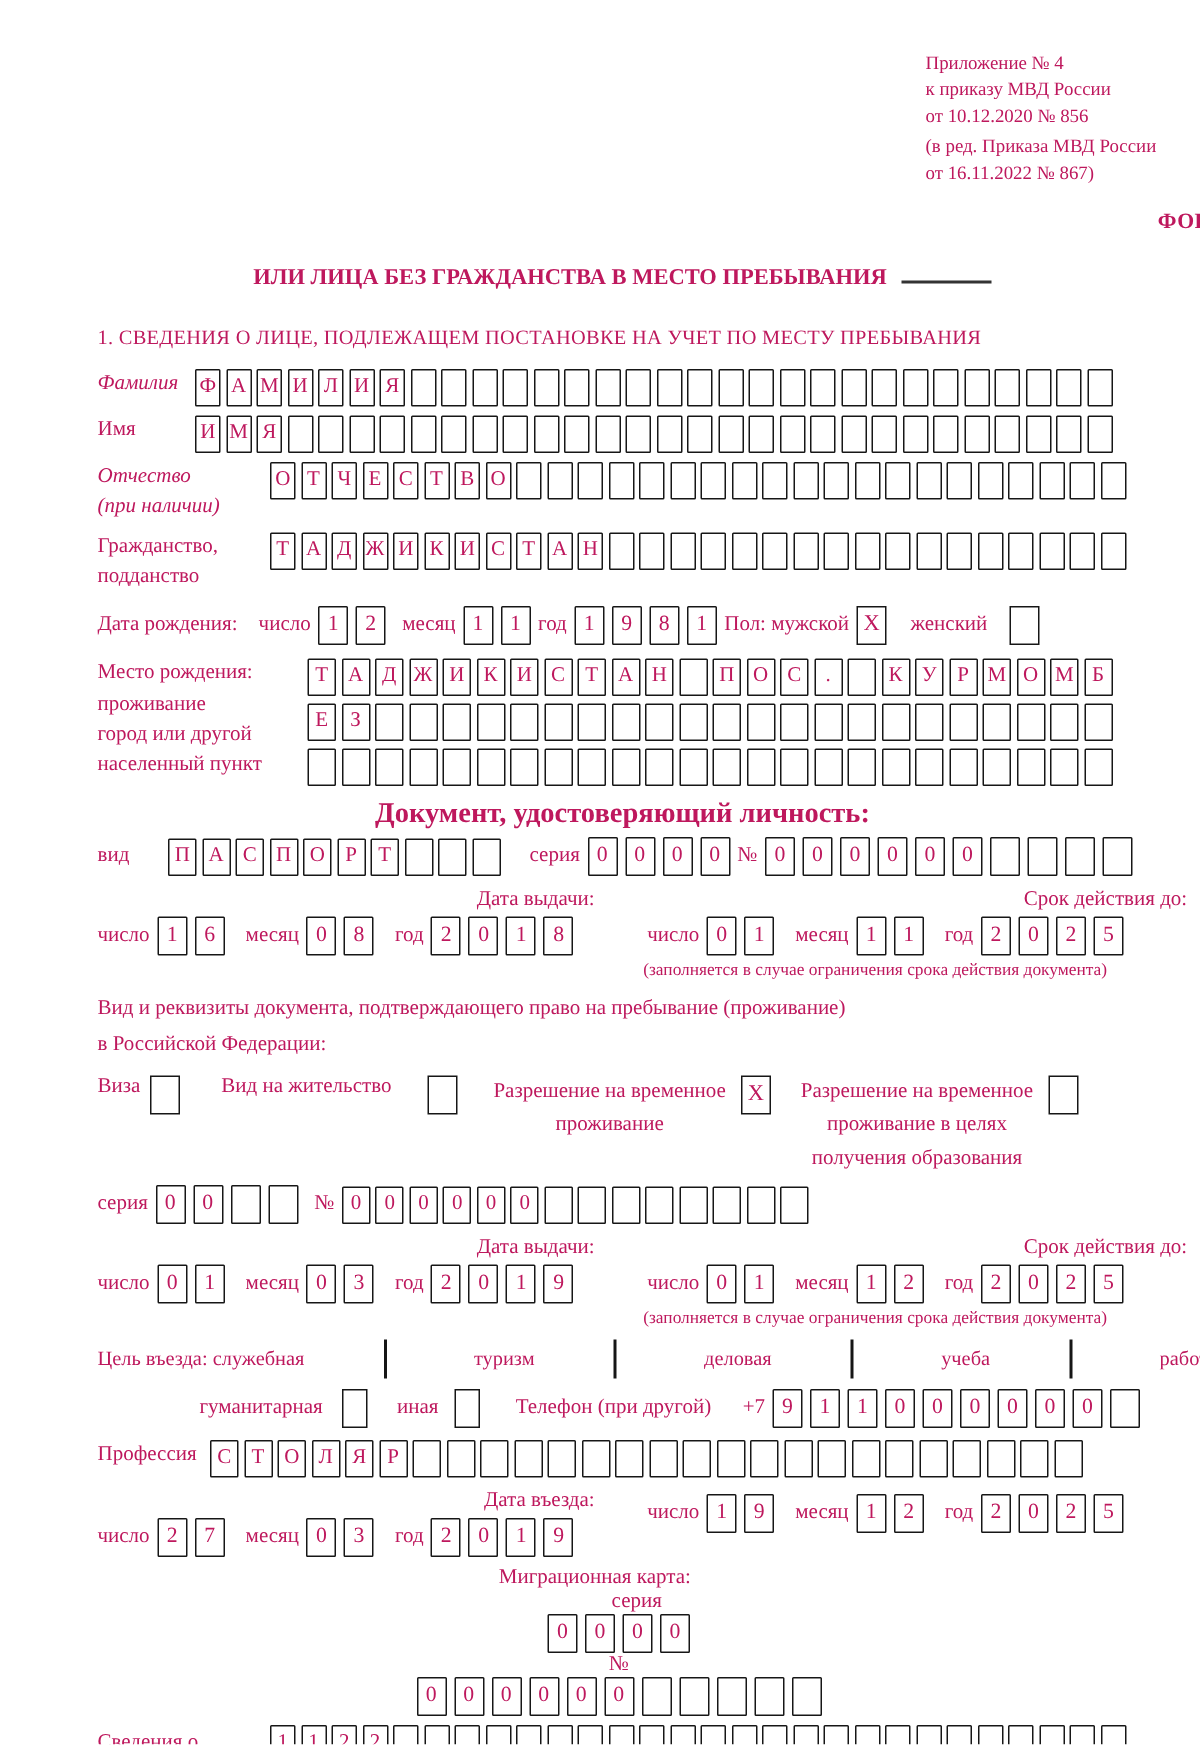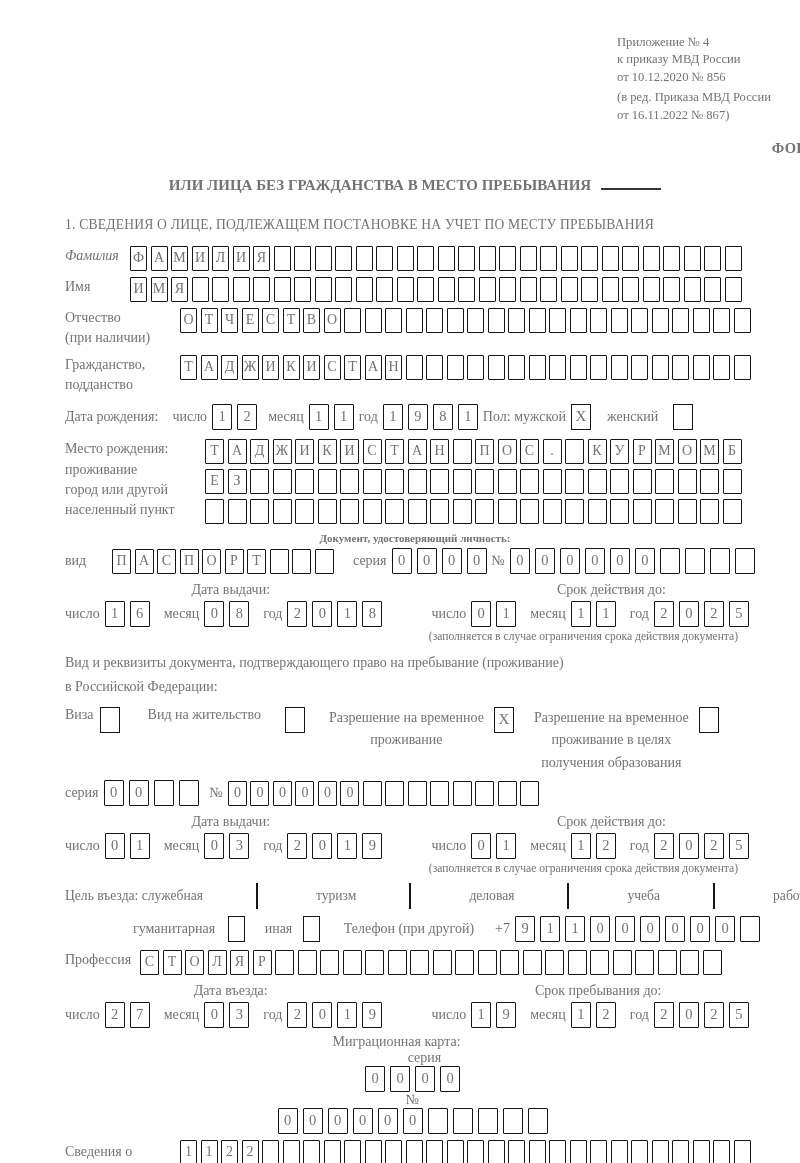--- a/index.html
+++ b/index.html
@@ -1,40 +1,40 @@
 <!DOCTYPE html>
 <html><head>
 <meta charset="utf-8">
 <style>
   html,body{margin:0;padding:0;background:#fff;}
-  .page{width:800px;height:1163px;background:#fff;color:#737373;box-sizing:border-box;
+  .page{width:800px;height:1163px;background:#fff;color:#be185d;box-sizing:border-box;
         padding:34px 35px 10px 65px;font-family:"Liberation Serif","DejaVu Serif",serif;
         font-size:14px;position:relative;overflow:hidden;}
   .hdr{margin-left:552px;width:213px;font-size:12.6px;line-height:1.38;}
   .hdr .ed{margin-top:3px;}
   .forma{font-weight:bold;text-align:right;font-size:14.5px;margin-top:14px;letter-spacing:.3px;}
   .title{text-align:center;font-weight:bold;font-size:15px;line-height:1.55;margin-top:16px;}
   .tline{display:inline-block;width:60px;border-bottom:2px solid #333;height:13px;margin-left:10px;}
   .sec{font-weight:normal;font-size:13.6px;margin-top:20px;letter-spacing:.2px;}
   .row{display:flex;align-items:flex-start;margin-top:6px;}
   .lbl{flex-shrink:0;line-height:1.45;}
   .boxes{white-space:nowrap;display:inline-block;}
   .cell{display:inline-block;box-sizing:border-box;width:17px;height:25px;border:1.6px solid #161616;
         border-radius:1px;margin-right:3.5px;text-align:center;font-size:14px;line-height:22px;vertical-align:top;}
   .cellsW .cell{width:19px;}
   .cellsD .cell{width:20px;height:26px;margin-right:5px;font-size:14.5px;}
   .checkbox{display:inline-block;box-sizing:border-box;width:20px;height:26px;border:1.6px solid #161616;
         text-align:center;font-size:15px;line-height:23px;vertical-align:top;}
   .inl{display:flex;align-items:center;white-space:nowrap;}
   .inl .t{margin-right:5px;}
-  .dochead{text-align:center;font-weight:bold;font-size:11px;margin-top:8px;}
+  .dochead{text-align:center;font-weight:bold;font-size:19px;margin-top:8px;}
   .dpair{display:flex;margin-top:8px;}
   .dp-left{width:335px;}
   .dp-right{margin-left:35px;width:360px;}
-  .dp-title{text-align:center;font-size:14px;}
+  .dp-title{text-align:right;font-size:14px;}
   .dgroup{display:flex;align-items:center;margin-top:3px;white-space:nowrap;}
   .dgroup .t{margin-right:5px;}
   .dgroup .t+.boxes{margin-right:9px;}
   .dp-note{font-size:11.6px;white-space:nowrap;margin-top:3px;margin-left:-58px;width:420px;text-align:center;}
   .permit-row{display:flex;align-items:flex-start;margin-top:8px;}
   .pitem{text-align:center;line-height:1.6;}
   .reps{display:flex;margin-top:6px;}
   .reps-lbl{width:115px;line-height:1.72;}
   .reps-boxes .boxes{display:block;margin-bottom:5px;}
   .ml6{margin-left:6px;}.ml8{margin-left:8px;}.ml10{margin-left:10px;}.ml16{margin-left:16px;}
@@ -64,21 +64,21 @@
     <div class="lbl" style="width:65px;font-style:italic;">Фамилия</div>
     <div class="boxes"><span class="cell">Ф</span><span class="cell">А</span><span class="cell">М</span><span class="cell">И</span><span class="cell">Л</span><span class="cell">И</span><span class="cell">Я</span><span class="cell"></span><span class="cell"></span><span class="cell"></span><span class="cell"></span><span class="cell"></span><span class="cell"></span><span class="cell"></span><span class="cell"></span><span class="cell"></span><span class="cell"></span><span class="cell"></span><span class="cell"></span><span class="cell"></span><span class="cell"></span><span class="cell"></span><span class="cell"></span><span class="cell"></span><span class="cell"></span><span class="cell"></span><span class="cell"></span><span class="cell"></span><span class="cell"></span><span class="cell"></span></div>
   </div>
 
   <div class="row">
     <div class="lbl" style="width:65px;">Имя</div>
     <div class="boxes"><span class="cell">И</span><span class="cell">М</span><span class="cell">Я</span><span class="cell"></span><span class="cell"></span><span class="cell"></span><span class="cell"></span><span class="cell"></span><span class="cell"></span><span class="cell"></span><span class="cell"></span><span class="cell"></span><span class="cell"></span><span class="cell"></span><span class="cell"></span><span class="cell"></span><span class="cell"></span><span class="cell"></span><span class="cell"></span><span class="cell"></span><span class="cell"></span><span class="cell"></span><span class="cell"></span><span class="cell"></span><span class="cell"></span><span class="cell"></span><span class="cell"></span><span class="cell"></span><span class="cell"></span><span class="cell"></span></div>
   </div>
 
   <div class="row">
-    <div class="lbl" style="width:115px;">
+    <div class="lbl" style="width:115px;font-style:italic;">
       <div>Отчество</div>
       <div>(при наличии)</div>
     </div>
     <div class="boxes"><span class="cell">О</span><span class="cell">Т</span><span class="cell">Ч</span><span class="cell">Е</span><span class="cell">С</span><span class="cell">Т</span><span class="cell">В</span><span class="cell">О</span><span class="cell"></span><span class="cell"></span><span class="cell"></span><span class="cell"></span><span class="cell"></span><span class="cell"></span><span class="cell"></span><span class="cell"></span><span class="cell"></span><span class="cell"></span><span class="cell"></span><span class="cell"></span><span class="cell"></span><span class="cell"></span><span class="cell"></span><span class="cell"></span><span class="cell"></span><span class="cell"></span><span class="cell"></span><span class="cell"></span></div>
   </div>
 
   <div class="row">
     <div class="lbl" style="width:115px;">
       <div>Гражданство,</div>
       <div>подданство</div>
@@ -245,21 +245,20 @@
       <div class="dgroup">
         <span class="t">число</span>
         <span class="boxes cellsD"><span class="cell">2</span><span class="cell">7</span></span>
         <span class="t">месяц</span>
         <span class="boxes cellsD"><span class="cell">0</span><span class="cell">3</span></span>
         <span class="t">год</span>
         <span class="boxes cellsD"><span class="cell">2</span><span class="cell">0</span><span class="cell">1</span><span class="cell">9</span></span>
       </div>
     </div>
     <div class="dp-right">
-      <div class="dp-title">Срок пребывания до:</div>
       <div class="dgroup">
         <span class="t">число</span>
         <span class="boxes cellsD"><span class="cell">1</span><span class="cell">9</span></span>
         <span class="t">месяц</span>
         <span class="boxes cellsD"><span class="cell">1</span><span class="cell">2</span></span>
         <span class="t">год</span>
         <span class="boxes cellsD"><span class="cell">2</span><span class="cell">0</span><span class="cell">2</span><span class="cell">5</span></span>
       </div>
     </div>
   </div>

